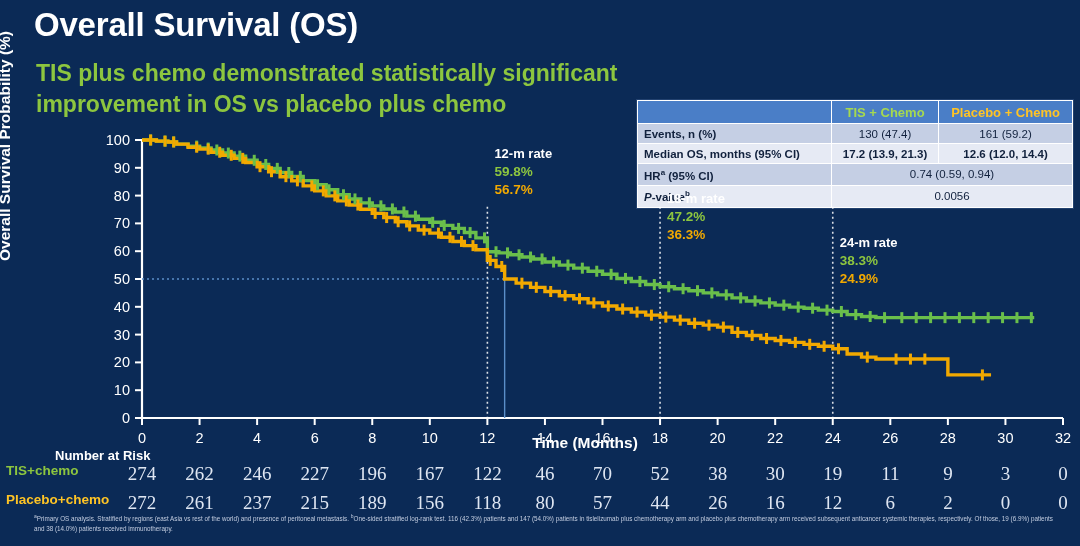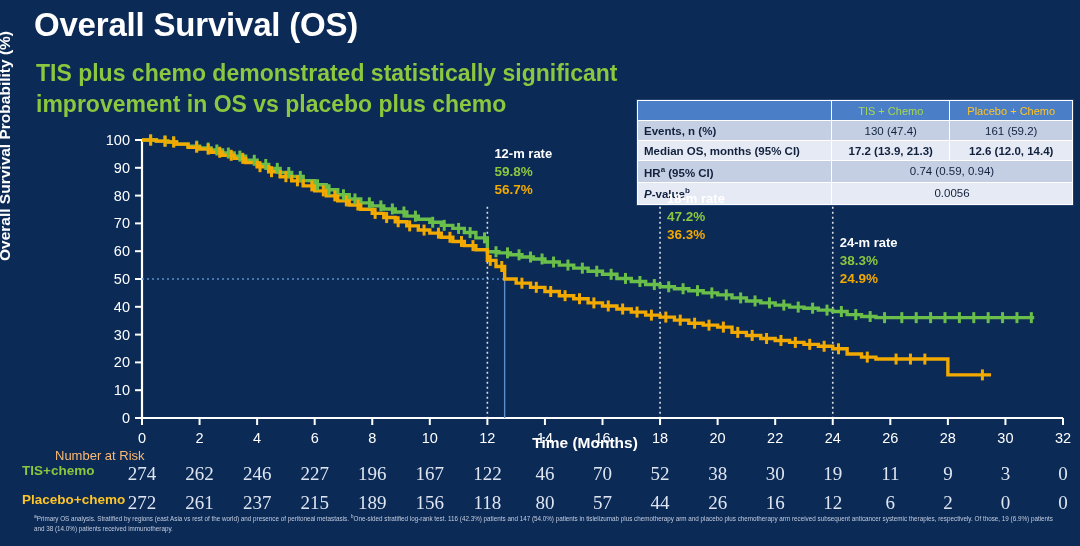--- a/index.html
+++ b/index.html
@@ -29,21 +29,21 @@
     border-collapse:collapse;
     font-size:11.5px;
     box-shadow:0 0 0 1px #22416f;
   }
   .res-table th, .res-table td {
     border:1px solid #ffffff;
     padding:3.5px 6px;
     text-align:center;
     white-space:nowrap;
   }
-  .res-table thead th { background:#4a7ec7; font-size:11px; font-weight:normal; }
+  .res-table thead th { background:#4a7ec7; font-size:13px; font-weight:bold; }
   .res-table thead th.blank { background:#4a7ec7; }
   .res-table thead th.c-tis { color:#a6d94f; }
   .res-table thead th.c-pbo { color:#ffc425; }
   .res-table td.lbl { text-align:left; font-weight:bold; color:#11213d; width:194px; }
   .res-table tr.odd td { background:#c5cfe4; }
   .res-table tr.even td { background:#e6eaf4; }
   .res-table td.val { color:#11213d; }
   .res-table td.val.bold { font-weight:bold; }
   .res-table sup { font-size:8px; vertical-align:super; }
   .res-table i { font-style:italic; }
@@ -63,25 +63,25 @@
   }
   .tick-txt { font-size:14.5px; fill:#ffffff; font-family:"Liberation Sans", sans-serif; }
   .ann-head { font-size:13px; fill:#ffffff; font-weight:bold; font-family:"Liberation Sans", sans-serif; }
   .ann-tis  { font-size:13.5px; fill:#8dc63f; font-weight:bold; font-family:"Liberation Sans", sans-serif; }
   .ann-pbo  { font-size:13.5px; fill:#f2a900; font-weight:bold; font-family:"Liberation Sans", sans-serif; }
 
   
   #risk { position:absolute; left:0; top:448px; width:1080px; height:58px; }
   .risk-title {
     position:absolute; left:14px; top:0;
-    font-size:13px; font-weight:normal; color:#fdba74;padding-left:41px;
+    font-size:13px; font-weight:bold; color:#ffffff;padding-left:41px;
   }
   .risk-row { position:absolute; left:0; width:1080px; height:17px; }
   .risk-name {
-    position:absolute; left:22px; font-size:13.5px; font-weight:bold;
+    position:absolute; left:6px; font-size:13.5px; font-weight:bold;
     white-space:nowrap;
   }
   .risk-name.tis { color:#8dc63f; }
   .risk-name.pbo { color:#ffc425; }
   .risk-num {
     position:absolute; font-size:19px; color:#dfe6f2;
     text-align:center; width:34px; margin-left:-17px;font-family:Liberation Serif, serif;
   }
 
   .footnote {

